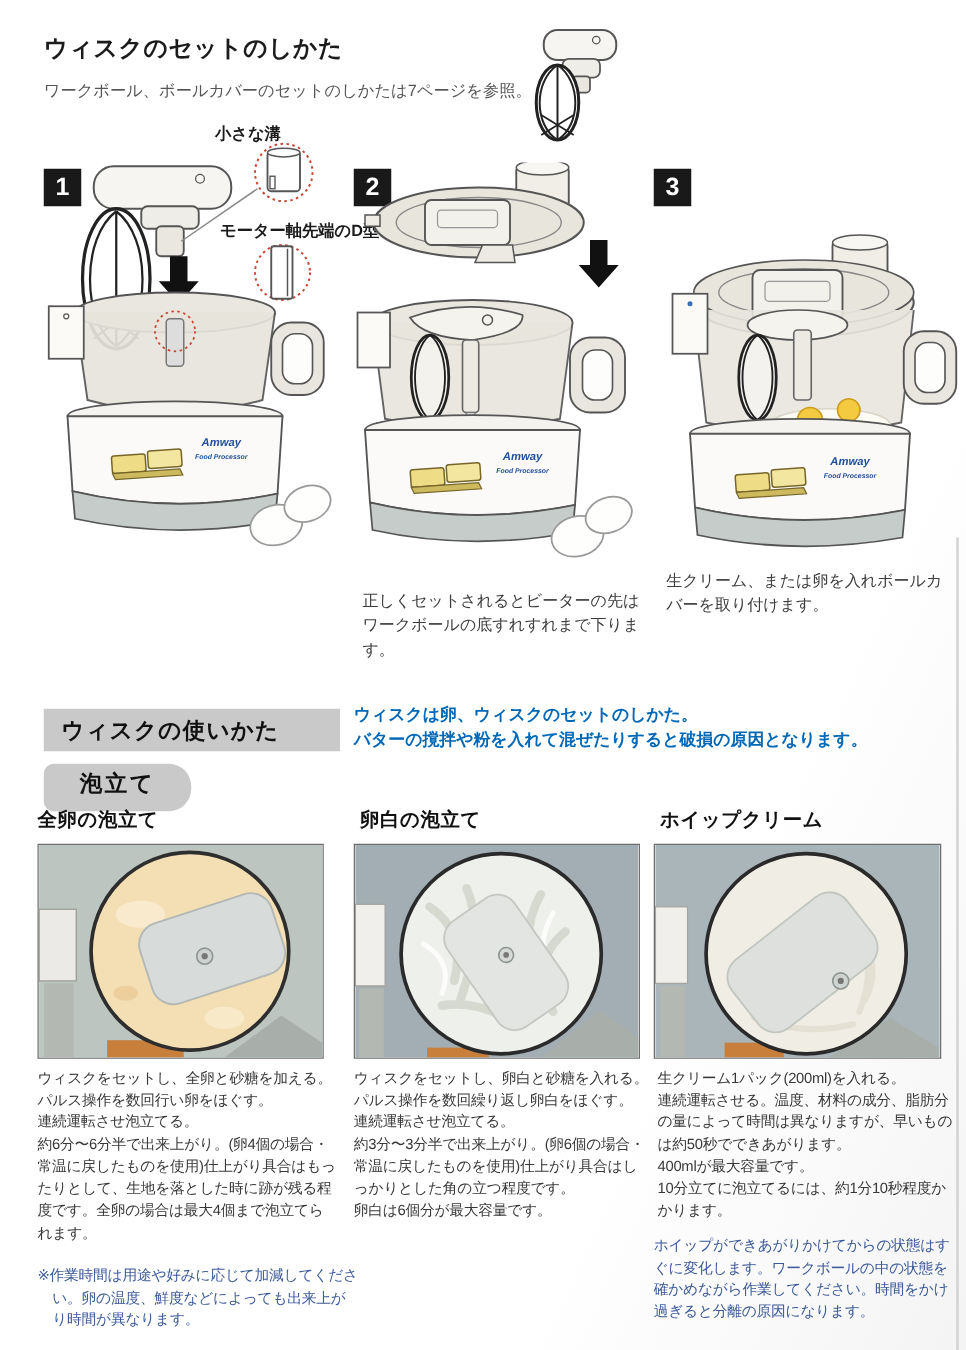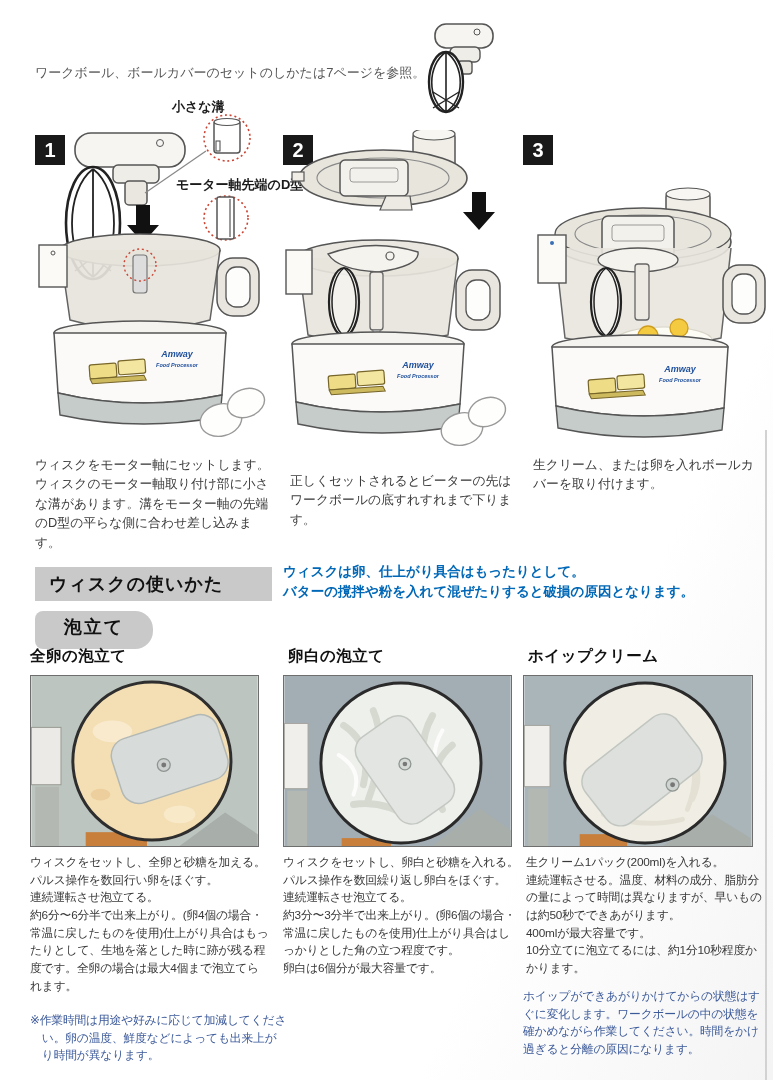--- a/index.html
+++ b/index.html
@@ -28,20 +28,21 @@
   .footnote{font-size:11.8px;line-height:1.5;color:#3c5a9a;white-space:pre-line;
     text-indent:-1em;padding-left:1em;letter-spacing:-.2px;}
   .edge-line{width:2px;background:#d2d2d2;}
   svg text.brand{font-style:italic;font-weight:bold;fill:#20509e;}
 </style>
 </head>
 <body>
 
 <div id="page">
 
+  <div class="abs page-title" style="left:35px;top:26px;">ウィスクのセットのしかた</div>
   <div class="abs page-subtitle" style="left:35px;top:64px;">ワークボール、ボールカバーのセットのしかたは7ページを参照。</div>
 
   <svg class="abs" style="left:413px;top:20px;" width="88" height="96" viewBox="0 0 88 96">
     <rect x="22" y="4" width="58" height="24" rx="11" fill="#f6f5f2" stroke="#555" stroke-width="1.6"></rect>
     <circle cx="64" cy="12" r="3" fill="none" stroke="#555"></circle>
     <rect x="37" y="27" width="30" height="15" rx="5" fill="#efede8" stroke="#555" stroke-width="1.4"></rect>
     <rect x="45" y="41" width="14" height="13" rx="3" fill="#e9e7e0" stroke="#555" stroke-width="1.4"></rect>
     <ellipse cx="33" cy="62" rx="17" ry="30" fill="#ffffff" stroke="#222" stroke-width="2.4"></ellipse>
     <path d="M33 32 C14 45 14 80 33 92 M33 32 C52 45 52 80 33 92 M33 32 L33 92" fill="none" stroke="#222" stroke-width="1.6"></path>
     <path d="M20 72 L46 88 M46 72 L20 88" stroke="#222" stroke-width="1.4"></path>
@@ -190,26 +191,25 @@
     <path d="M38 276 Q120 295 206 278 L204 300 Q120 315 40 298 Z" fill="#c6ccca" stroke="#555" stroke-width="1.4"></path>
     <g transform="rotate(-4 98 248)">
       <rect x="70" y="248" width="27" height="14" rx="2" fill="#eedc86" stroke="#77662a" stroke-width="1.2"></rect>
       <rect x="99" y="246" width="27" height="14" rx="2" fill="#f3e6a0" stroke="#77662a" stroke-width="1.2"></rect>
       <path d="M70 262 l2 5 h54 l-2 -5 z" fill="#cdb95e" stroke="#77662a" stroke-width="1"></path>
     </g>
     <text class="brand" x="162" y="242" font-size="9" text-anchor="middle">Amway</text>
     <text class="brand" x="162" y="252" font-size="5.5" text-anchor="middle">Food Processor</text>
   </svg>
 
-  <div class="abs step-caption" style="left:35px;top:455px;width:238px;">ウィスクをモーター軸にセットします。ウィスクのモーター軸取り付け部に小さな溝があります。溝をモーター軸の先端のD型の平らな側に合わせ差し込みます。</div>
   <div class="abs step-caption" style="left:290px;top:455px;width:232px;margin-top:16px;">正しくセットされるとビーターの先はワークボールの底すれすれまで下ります。</div>
   <div class="abs step-caption" style="left:533px;top:455px;width:226px;">生クリーム、または卵を入れボールカバーを取り付けます。</div>
 
   <div class="abs sec-bar" style="left:35px;top:567px;width:223px;">ウィスクの使いかた</div>
-  <div class="abs blue-note" style="left:283px;top:562px;width:480px;">ウィスクは卵、仕上がり具合はもったりとして。
+  <div class="abs blue-note" style="left:283px;top:562px;width:480px;">ウィスクは卵、ウィスクのセットのしかた。
 バターの撹拌や粉を入れて混ぜたりすると破損の原因となります。</div>
   <div class="abs pill" style="left:35px;top:611px;width:118px;">泡立て</div>
 
   <div class="abs col-heading" style="left:30px;top:646px;">全卵の泡立て</div>
   <div class="abs col-heading" style="left:288px;top:646px;text-align:center;">卵白の泡立て</div>
   <div class="abs col-heading" style="left:528px;top:646px;">ホイップクリーム</div>
 
   <svg class="abs photo" style="left:30px;top:675px;" width="229" height="172" viewBox="0 0 229 172">
     <rect width="229" height="172" fill="#bcc5bf"></rect>
     <rect x="0" y="52" width="30" height="58" fill="#eceae6" stroke="#9a9a94"></rect>

